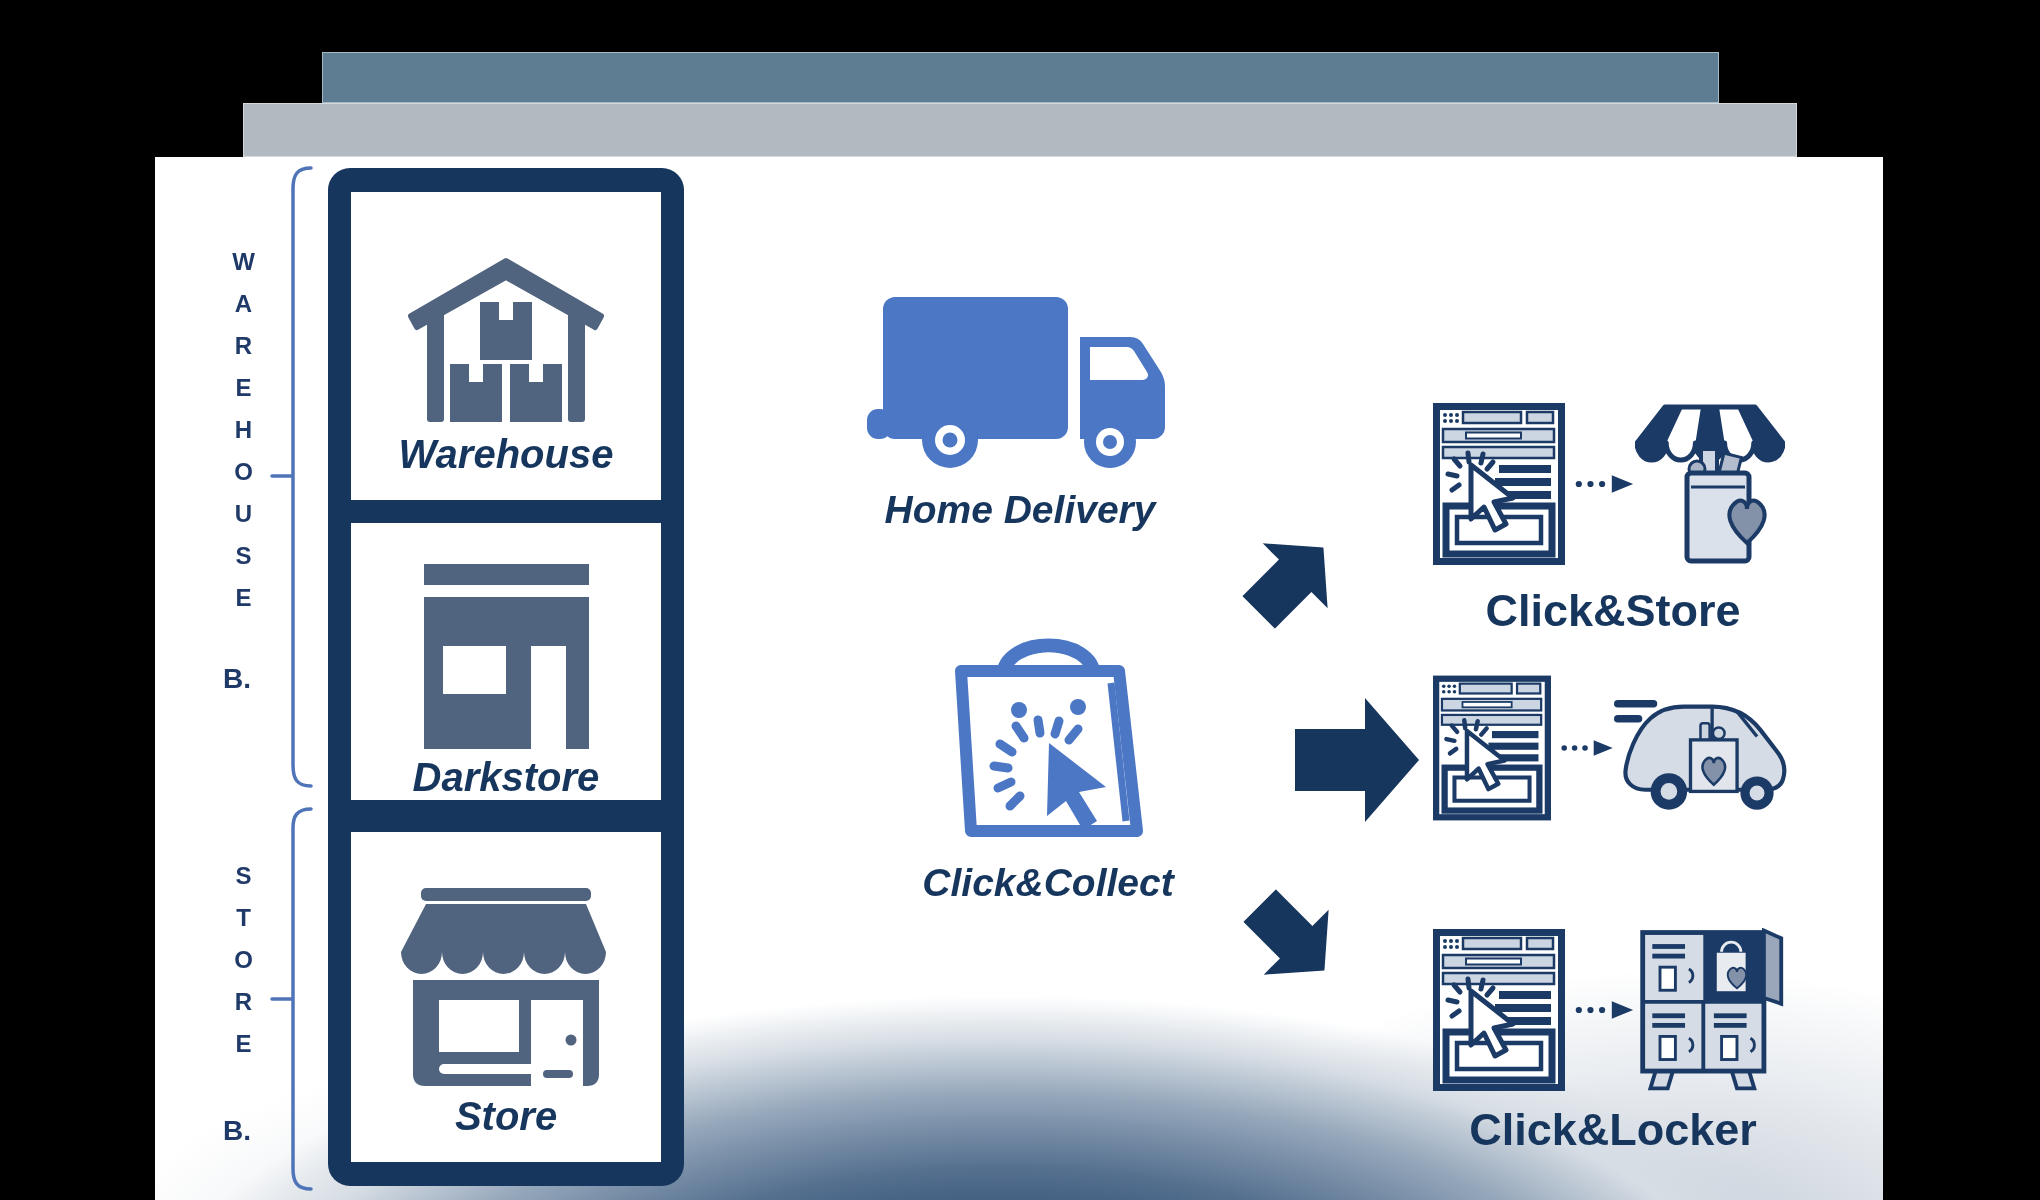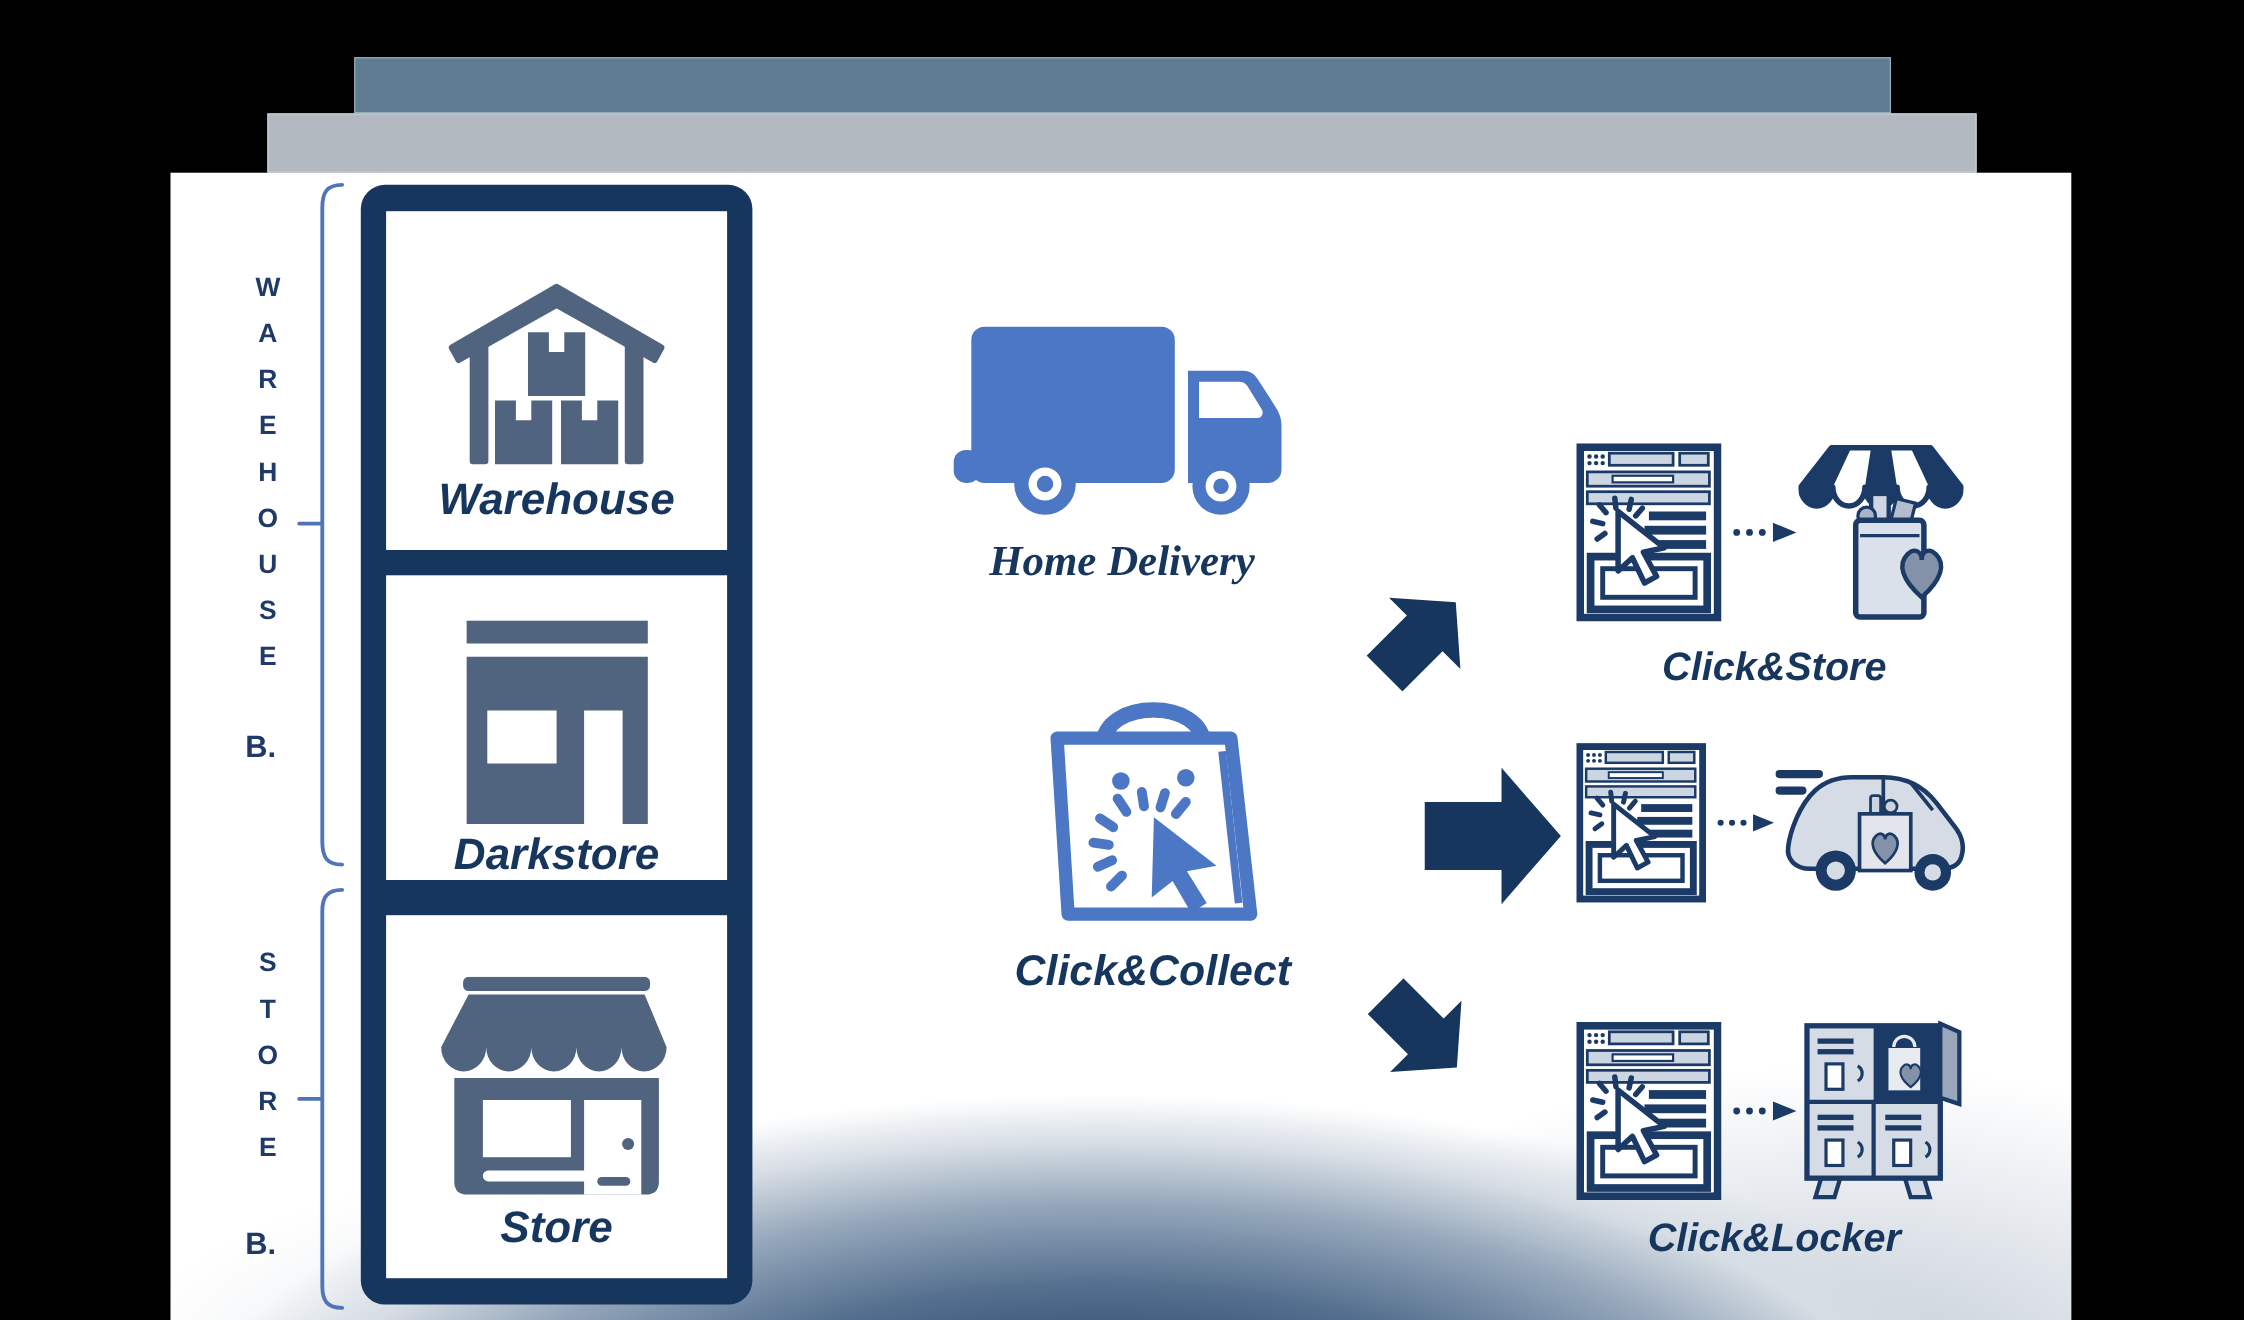--- a/index.html
+++ b/index.html
@@ -39,38 +39,38 @@
   .cell.c1{height:308px;padding-bottom:24px;box-sizing:border-box;}
   .cell.c2{height:278px;padding-bottom:1px;box-sizing:border-box;}
   .cell.c3{height:330px;padding-bottom:24px;box-sizing:border-box;}
   .divider1{height:23px;}
   .divider2{height:32px;}
   .cell-label{font-style:italic;font-weight:bold;font-size:40px;color:#17365d;line-height:44px;}
   .cell .icon{margin-bottom:6px;}
 
   
   .figure{position:absolute;display:flex;flex-direction:column;align-items:center;}
-  .figure.truck{left:700px;top:132px;width:330px;font-family:Liberation Serif, serif;}
+  .figure.truck{left:700px;top:132px;width:330px;}
   .figure.bag{left:768px;top:458px;width:250px;justify-content:flex-end;}
   .channel-label{font-style:italic;font-weight:bold;font-size:39px;color:#17365d;margin-top:14px;white-space:nowrap;}
 
   
   .flow{position:absolute;}
   .flow.a1{left:1074px;top:358px;transform:rotate(-45deg) scale(.74);}
   .flow.a2{left:1140px;top:538px;}
   .flow.a3{left:1075px;top:716px;transform:rotate(45deg) scale(.74);}
 
   
   .service{position:absolute;left:1278px;width:360px;display:flex;flex-direction:column;}
   .service .row{display:flex;align-items:center;gap:6px;}
   .service .dotted{margin-right:-8px;margin-left:2px;}
   .service.g1{top:246px;}
   .service.g2{top:510px;}
   .service.g3{top:770px;}
-  .service-label{font-style:italic;font-weight:bold;font-size:36px;color:#17365d;text-align:center;margin-top:20px;white-space:nowrap;}
+  .service-label{font-weight:bold;font-size:45px;color:#17365d;text-align:center;margin-top:20px;white-space:nowrap;}
   .service.g2 .service-label{margin-top:14px;}
   .service.g3 .service-label{margin-top:12px;}
 </style>
 </head>
 <body>
 
 <div id="canvas">
 
   <div class="bar-slate"></div>
   <div class="bar-gray"></div>

